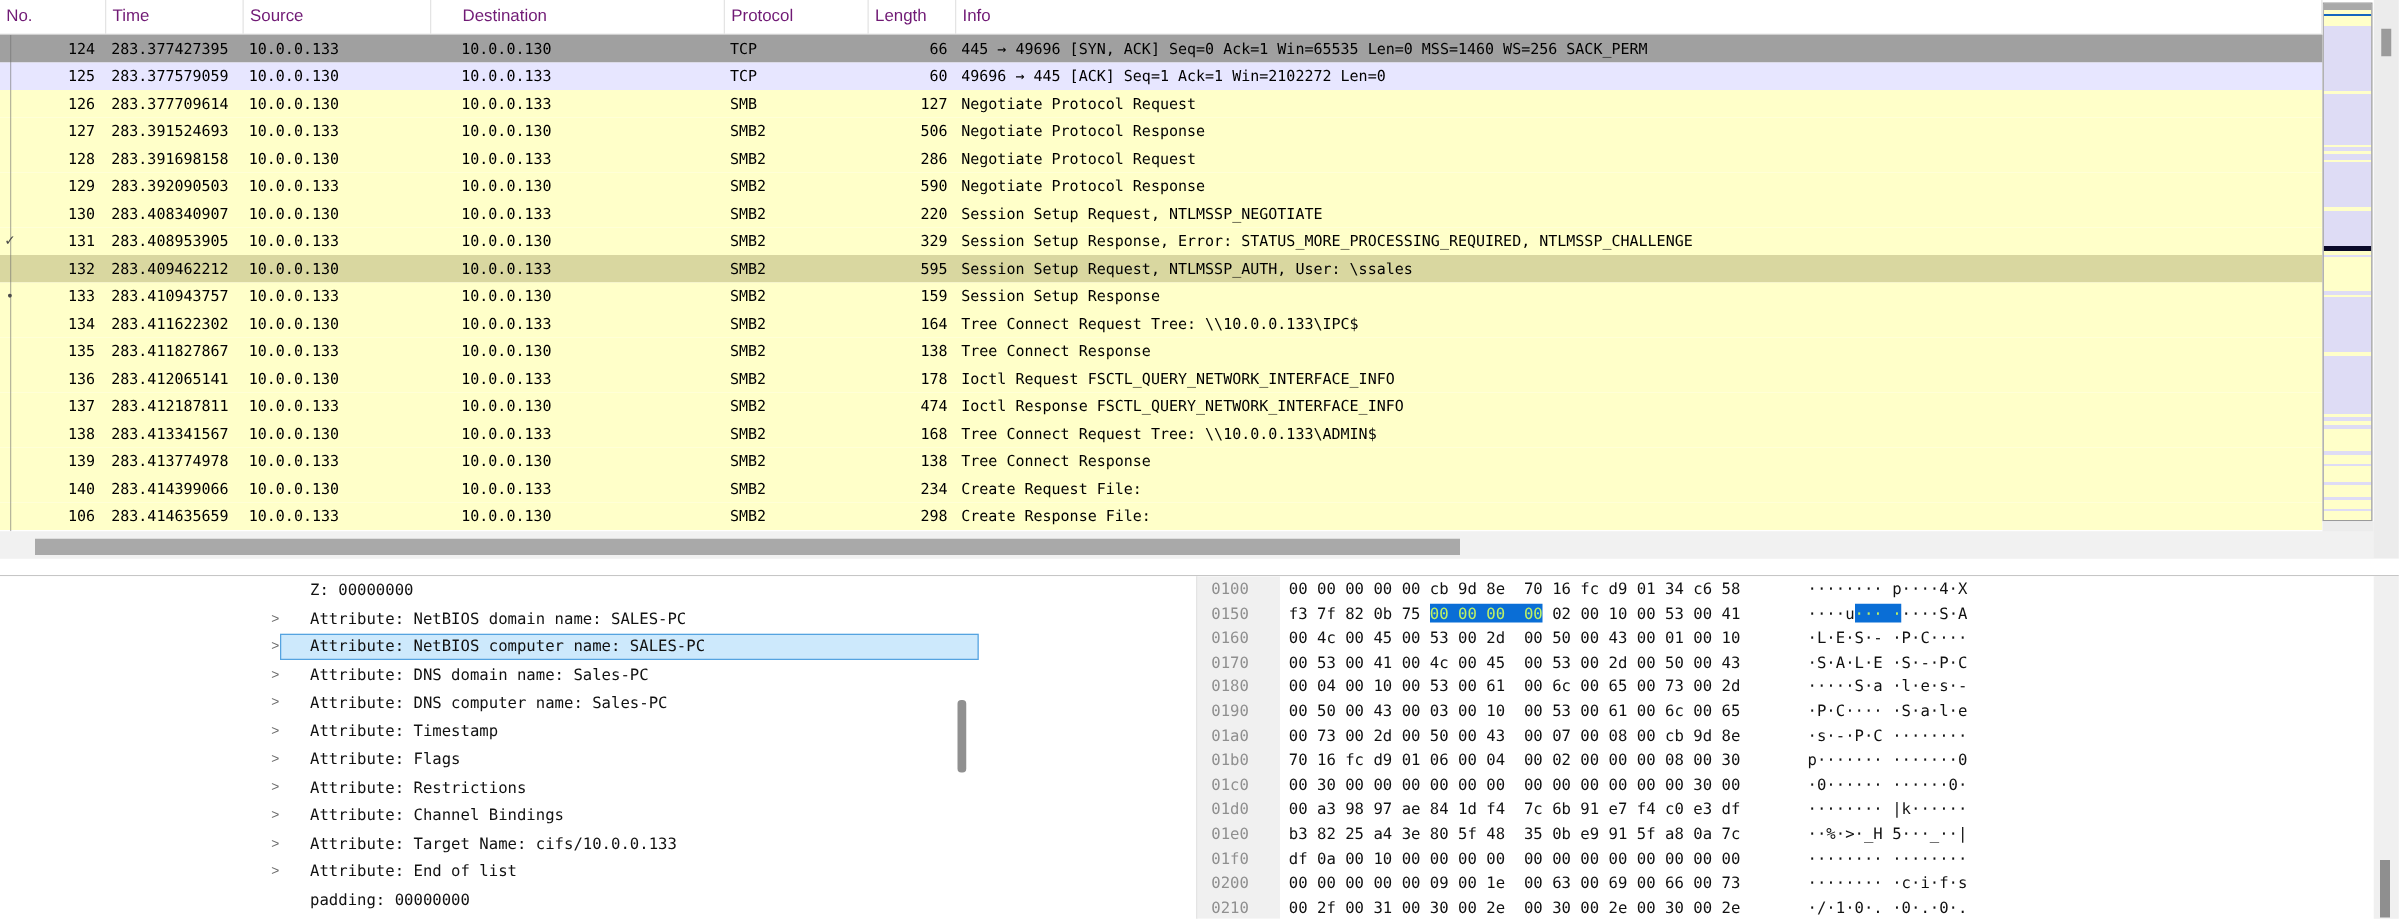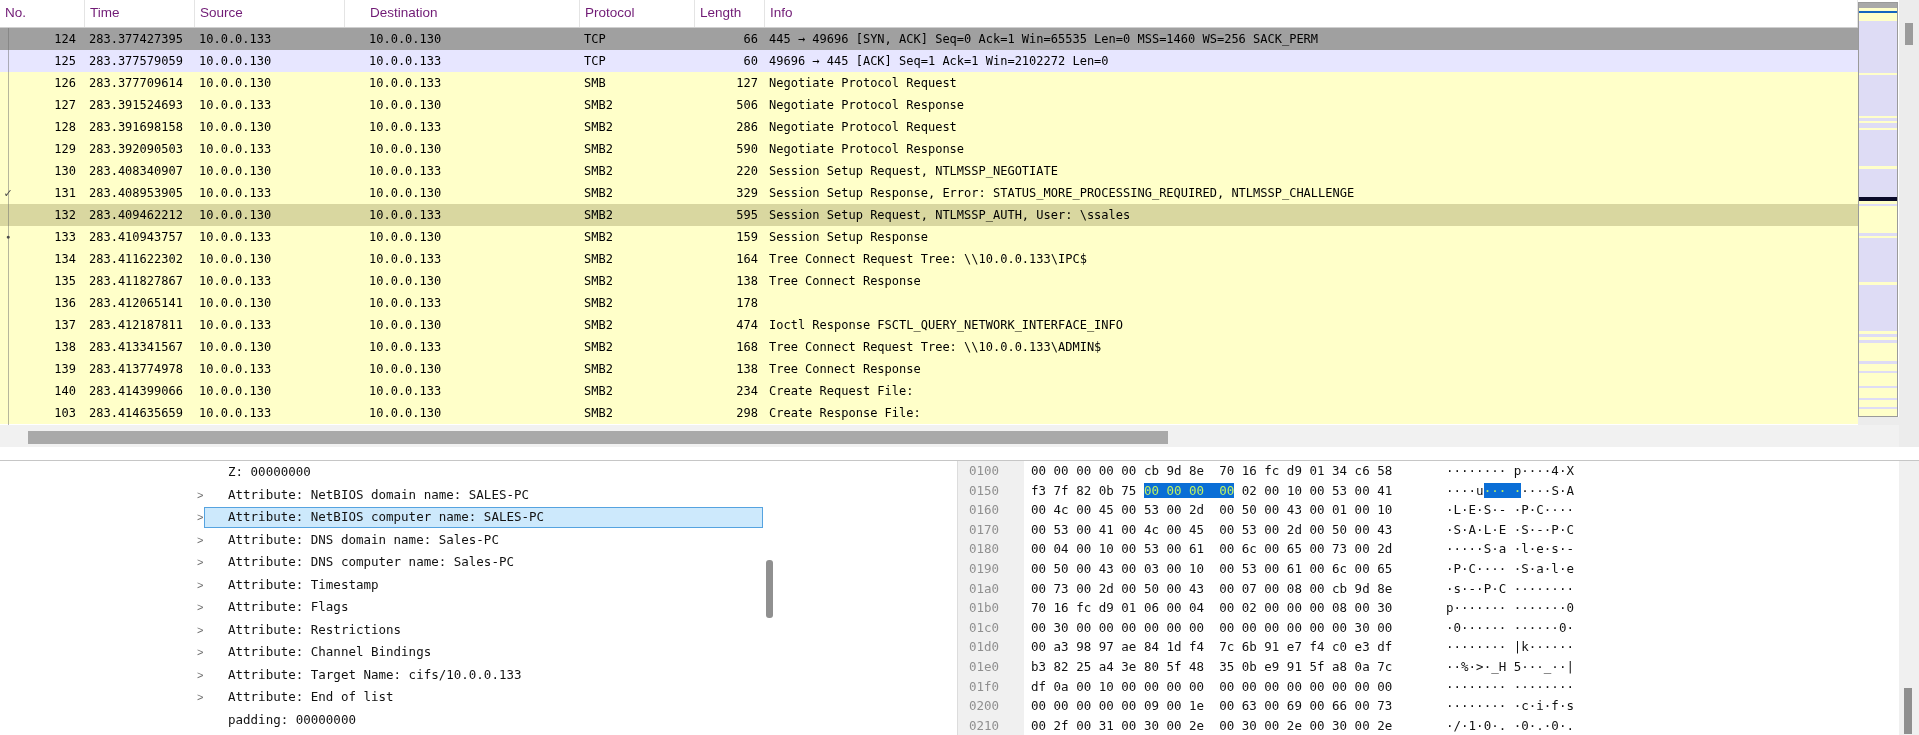--- a/index.html
+++ b/index.html
@@ -48,21 +48,21 @@
   .vtrack{position:absolute;left:1899px;top:0;width:20px;height:447px;background:#ececec;}
   .vthumb{position:absolute;left:6px;top:23px;width:8px;height:22px;background:#9b9b9b;}
   .htrack{position:absolute;left:0;top:425px;width:1899px;height:25px;background:#f1f1f1;}
   .hthumb{position:absolute;left:28px;top:6px;width:1140px;height:13px;background:#a9a9a9;}
   .splitline{position:absolute;left:0;top:460px;width:1919px;height:1px;background:#c6c6c6;}
   .splitband{position:absolute;left:0;top:447px;width:1919px;height:13px;background:#fff;}
 
   
   .detail{position:absolute;left:0;top:461px;width:957px;height:274px;background:#fff;overflow:hidden;}
   .trow{position:relative;height:22.5px;font-family:"DejaVu Sans Mono",monospace;font-size:12.5px;
-        line-height:22.5px;white-space:pre;color:#111;}
+        line-height:22.5px;white-space:pre;color:#111;margin-left:20px;}
   .chev{position:absolute;left:197px;top:0;width:14px;color:#6d6d6d;font-size:11px;
         font-family:"Liberation Sans",sans-serif;}
   .tlabel{position:absolute;left:228px;top:0;z-index:1;}
   .selbox{position:absolute;left:204px;top:0.5px;width:559px;height:21px;background:var(--tree-sel-bg);
           border:1px solid var(--tree-sel-border);box-sizing:border-box;z-index:0;}
   .dthumb{position:absolute;left:766px;top:99px;width:7px;height:58px;background:#909090;
           border-radius:3px;z-index:4;}
 
   
   .bytes{position:absolute;left:957px;top:461px;width:942px;height:274px;background:#fff;
@@ -101,26 +101,26 @@
       <div class="prow bg-smb"><div class="c0 cell-no">128</div><div class="c1 cell-l">283.391698158</div><div class="c2 cell-l">10.0.0.130</div><div class="c3 cell-l">10.0.0.133</div><div class="c4 cell-l">SMB2</div><div class="c5 cell-len">286</div><div class="c6 cell-l">Negotiate Protocol Request</div></div>
       <div class="prow bg-smb"><div class="c0 cell-no">129</div><div class="c1 cell-l">283.392090503</div><div class="c2 cell-l">10.0.0.133</div><div class="c3 cell-l">10.0.0.130</div><div class="c4 cell-l">SMB2</div><div class="c5 cell-len">590</div><div class="c6 cell-l">Negotiate Protocol Response</div></div>
       <div class="prow bg-smb"><div class="c0 cell-no">130</div><div class="c1 cell-l">283.408340907</div><div class="c2 cell-l">10.0.0.130</div><div class="c3 cell-l">10.0.0.133</div><div class="c4 cell-l">SMB2</div><div class="c5 cell-len">220</div><div class="c6 cell-l">Session Setup Request, NTLMSSP_NEGOTIATE</div></div>
       <div class="prow bg-smb"><div class="c0 cell-no">131</div><div class="c1 cell-l">283.408953905</div><div class="c2 cell-l">10.0.0.133</div><div class="c3 cell-l">10.0.0.130</div><div class="c4 cell-l">SMB2</div><div class="c5 cell-len">329</div><div class="c6 cell-l">Session Setup Response, Error: STATUS_MORE_PROCESSING_REQUIRED, NTLMSSP_CHALLENGE</div></div>
       <span class="pmark" style="top: 154px;">✓</span>
       <div class="prow bg-sel"><div class="c0 cell-no">132</div><div class="c1 cell-l">283.409462212</div><div class="c2 cell-l">10.0.0.130</div><div class="c3 cell-l">10.0.0.133</div><div class="c4 cell-l">SMB2</div><div class="c5 cell-len">595</div><div class="c6 cell-l">Session Setup Request, NTLMSSP_AUTH, User: \ssales</div></div>
       <div class="prow bg-smb"><div class="c0 cell-no">133</div><div class="c1 cell-l">283.410943757</div><div class="c2 cell-l">10.0.0.133</div><div class="c3 cell-l">10.0.0.130</div><div class="c4 cell-l">SMB2</div><div class="c5 cell-len">159</div><div class="c6 cell-l">Session Setup Response</div></div>
       <span class="pmark" style="top: 198px; font-size: 7px;">●</span>
       <div class="prow bg-smb"><div class="c0 cell-no">134</div><div class="c1 cell-l">283.411622302</div><div class="c2 cell-l">10.0.0.130</div><div class="c3 cell-l">10.0.0.133</div><div class="c4 cell-l">SMB2</div><div class="c5 cell-len">164</div><div class="c6 cell-l">Tree Connect Request Tree: \\10.0.0.133\IPC$</div></div>
       <div class="prow bg-smb"><div class="c0 cell-no">135</div><div class="c1 cell-l">283.411827867</div><div class="c2 cell-l">10.0.0.133</div><div class="c3 cell-l">10.0.0.130</div><div class="c4 cell-l">SMB2</div><div class="c5 cell-len">138</div><div class="c6 cell-l">Tree Connect Response</div></div>
-      <div class="prow bg-smb"><div class="c0 cell-no">136</div><div class="c1 cell-l">283.412065141</div><div class="c2 cell-l">10.0.0.130</div><div class="c3 cell-l">10.0.0.133</div><div class="c4 cell-l">SMB2</div><div class="c5 cell-len">178</div></div>
+      <div class="prow bg-smb"><div class="c0 cell-no">136</div><div class="c1 cell-l">283.412065141</div><div class="c2 cell-l">10.0.0.130</div><div class="c3 cell-l">10.0.0.133</div><div class="c4 cell-l">SMB2</div><div class="c5 cell-len">178</div><div class="c6 cell-l">Ioctl Request FSCTL_QUERY_NETWORK_INTERFACE_INFO</div></div>
       <div class="prow bg-smb"><div class="c0 cell-no">137</div><div class="c1 cell-l">283.412187811</div><div class="c2 cell-l">10.0.0.133</div><div class="c3 cell-l">10.0.0.130</div><div class="c4 cell-l">SMB2</div><div class="c5 cell-len">474</div><div class="c6 cell-l">Ioctl Response FSCTL_QUERY_NETWORK_INTERFACE_INFO</div></div>
       <div class="prow bg-smb"><div class="c0 cell-no">138</div><div class="c1 cell-l">283.413341567</div><div class="c2 cell-l">10.0.0.130</div><div class="c3 cell-l">10.0.0.133</div><div class="c4 cell-l">SMB2</div><div class="c5 cell-len">168</div><div class="c6 cell-l">Tree Connect Request Tree: \\10.0.0.133\ADMIN$</div></div>
       <div class="prow bg-smb"><div class="c0 cell-no">139</div><div class="c1 cell-l">283.413774978</div><div class="c2 cell-l">10.0.0.133</div><div class="c3 cell-l">10.0.0.130</div><div class="c4 cell-l">SMB2</div><div class="c5 cell-len">138</div><div class="c6 cell-l">Tree Connect Response</div></div>
       <div class="prow bg-smb"><div class="c0 cell-no">140</div><div class="c1 cell-l">283.414399066</div><div class="c2 cell-l">10.0.0.130</div><div class="c3 cell-l">10.0.0.133</div><div class="c4 cell-l">SMB2</div><div class="c5 cell-len">234</div><div class="c6 cell-l">Create Request File:</div></div>
-      <div class="prow bg-smb"><div class="c0 cell-no">103</div><div class="c1 cell-l">283.414635659</div><div class="c2 cell-l">10.0.0.133</div><div class="c3 cell-l">10.0.0.130</div><div class="c4 cell-l">SMB2</div><div class="c5 cell-len">298</div><div class="c6 cell-l">Create Response File:</div></div>
+      <div class="prow bg-smb"><div class="c0 cell-no">106</div><div class="c1 cell-l">283.414635659</div><div class="c2 cell-l">10.0.0.133</div><div class="c3 cell-l">10.0.0.130</div><div class="c4 cell-l">SMB2</div><div class="c5 cell-len">298</div><div class="c6 cell-l">Create Response File:</div></div>
     </div>
 
   <div class="minimap"></div>
   <div class="mmgap"></div>
   <div class="vtrack">
     <div class="vthumb"></div>
   </div>
   <div class="htrack">
     <div class="hthumb"></div>
   </div>

